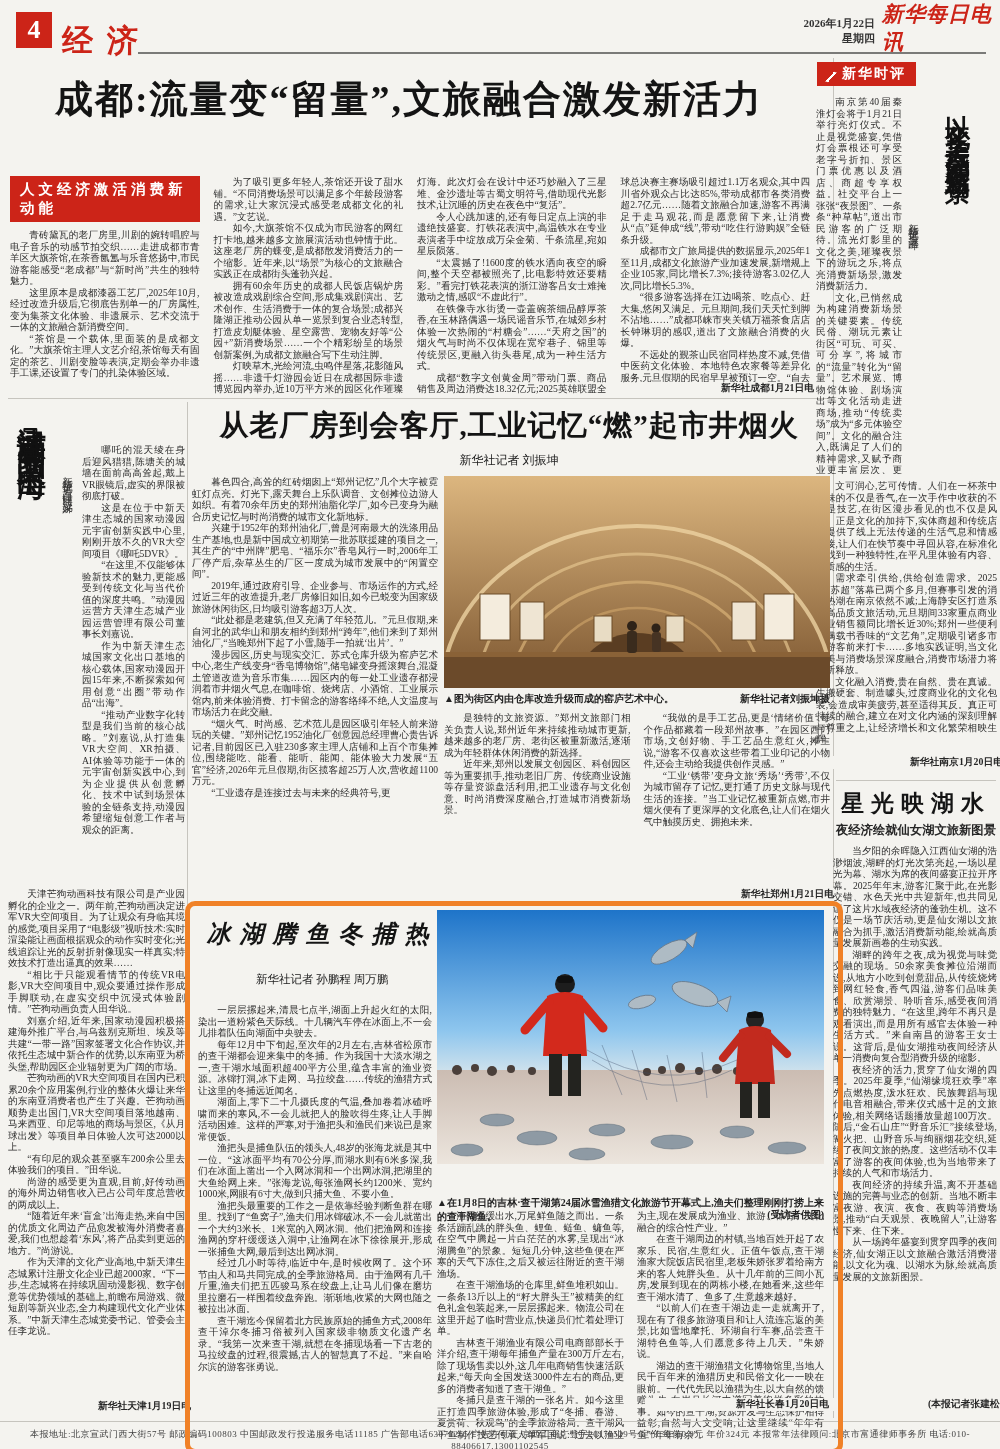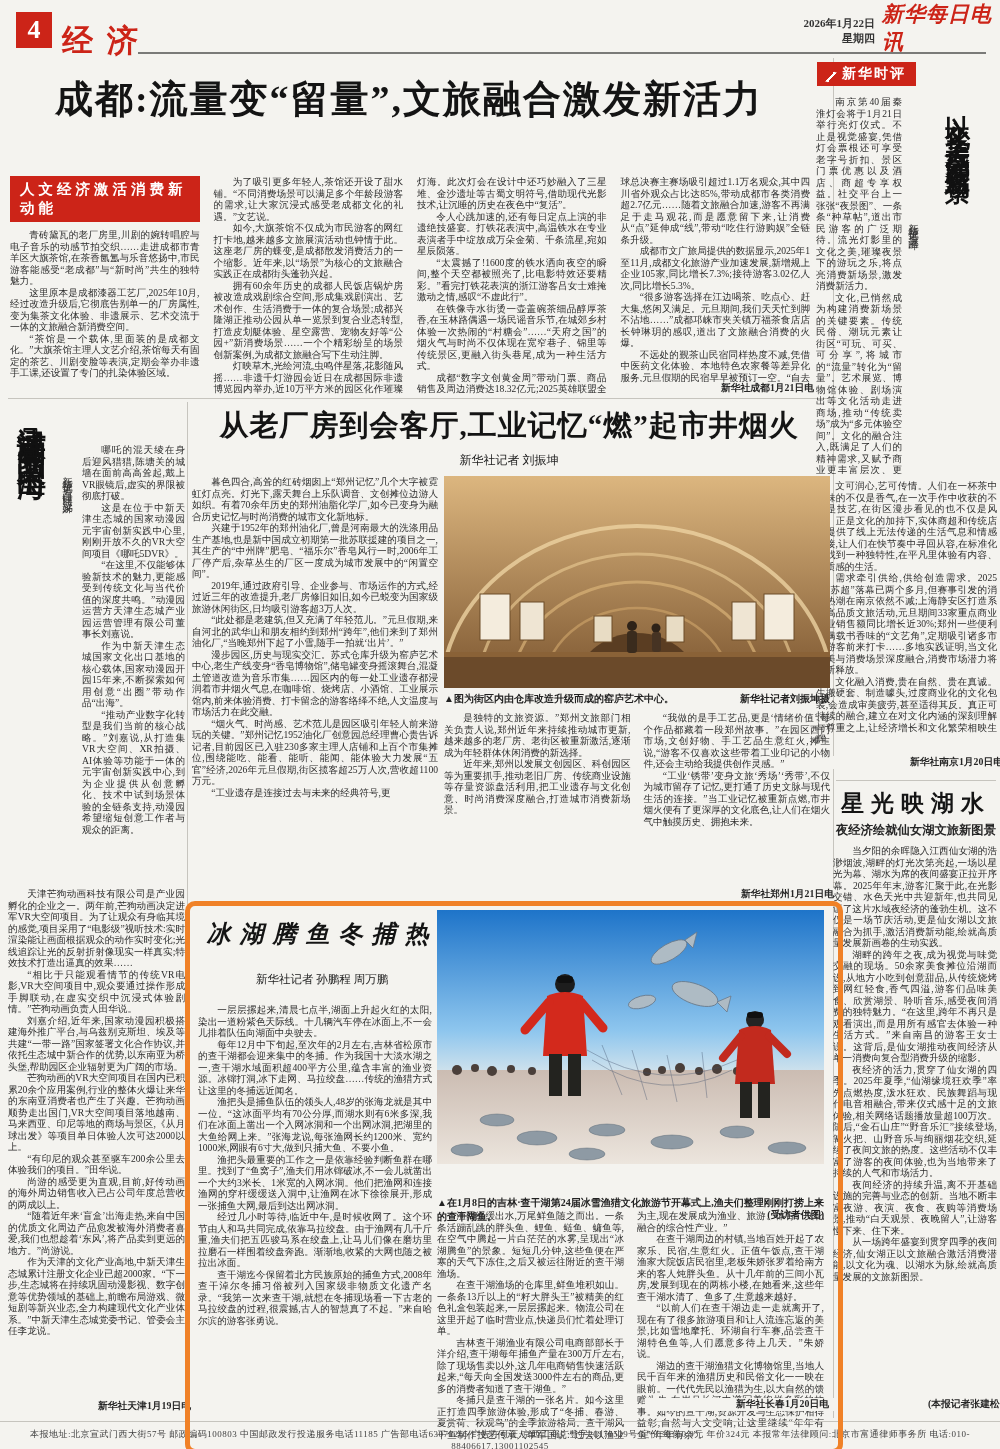--- a/index.html
+++ b/index.html
@@ -213,23 +213,24 @@
       <p>“我做的是手工艺品,更是‘情绪价值’,每个作品都藏着一段郑州故事。”在园区西门市场,文创好物、手工艺品生意红火,摊主说,“游客不仅喜欢这些带着工业印记的小物件,还会主动给我提供创作灵感。”</p>
       <p>“工业‘锈带’变身文旅‘秀场’‘秀带’,不仅为城市留存了记忆,更打通了历史文脉与现代生活的连接。”当工业记忆被重新点燃,市井烟火便有了更深厚的文化底色,让人们在烟火气中触摸历史、拥抱未来。</p>
     </div>
   <div class="dateline" style="left:648px;top:888px;width:180px;">新华社郑州1月21日电</div>
 
   <div class="abs headline fi-headline">冰湖腾鱼冬捕热</div>
   <div class="abs byline fi-byline">新华社记者 孙鹏程 周万鹏</div>
   <div class="abs fi-col1 bt">
       <p>一层层摞起来,清晨七点半,湖面上升起火红的太阳,染出一道粉紫色天际线。十几辆汽车停在冰面上,不一会儿排着队伍向湖面中央驶去。</p>
       <p>每年12月中下旬起,至次年的2月左右,吉林省松原市的查干湖都会迎来集中的冬捕。作为我国十大淡水湖之一,查干湖水域面积超400平方公里,蕴含丰富的渔业资源。冰镩打洞,冰下走网、马拉绞盘……传统的渔猎方式让这里的冬捕远近闻名。</p>
+      <p>湖面上,零下二十几摄氏度的气温,叠加卷着冰碴呼啸而来的寒风,不一会儿就把人的脸吹得生疼,让人手脚活动困难。这样的严寒,对于渔把头和渔民们来说已是家常便饭。</p>
       <p>渔把头是捕鱼队伍的领头人,48岁的张海龙就是其中一位。“这冰面平均有70公分厚,而湖水则有6米多深,我们在冰面上凿出一个入网冰洞和一个出网冰洞,把湖里的大鱼给网上来。”张海龙说,每张渔网长约1200米、宽约1000米,网眼有6寸大,做到只捕大鱼、不要小鱼。</p>
       <p>渔把头最重要的工作之一是依靠经验判断鱼群在哪里。找到了“鱼窝子”,渔夫们用冰镩破冰,不一会儿就凿出一个大约3米长、1米宽的入网冰洞。他们把渔网和连接渔网的穿杆缓缓送入洞中,让渔网在冰下徐徐展开,形成一张捕鱼大网,最后到达出网冰洞。</p>
-      <p>经过几小时等待,临近中午,是时候收网了。这个环节由人和马共同完成,依靠马拉绞盘。由于渔网有几千斤重,渔夫们把五匹骏马系在绞盘上,让马儿们像在磨坊里拉磨石一样围着绞盘奔跑。渐渐地,收紧的大网也随之被拉出冰面。</p>
+      <p>经过几小时等待,临近中午,是时候收网了。这个环节由人和马共同完成,的全季旅游格局。由于渔网有几千斤重,渔夫们把五匹骏马系在绞盘上,让马儿们像在磨坊里拉磨石一样围着绞盘奔跑。渐渐地,收紧的大网也随之被拉出冰面。</p>
       <p>查干湖迄今保留着北方民族原始的捕鱼方式,2008年查干淖尔冬捕习俗被列入国家级非物质文化遗产名录。“我第一次来查干湖,就想在冬捕现场看一下古老的马拉绞盘的过程,很震撼,古人的智慧真了不起。”来自哈尔滨的游客张勇说。</p>
     </div>
   <div class="abs fi-photo">
     <svg width="387" height="254" viewBox="0 0 387 254">
       <defs>
         <linearGradient id="sky" x1="0" y1="0" x2="0" y2="1">
           <stop offset="0" stop-color="#1e74c9"></stop>
             <stop offset="0.72" stop-color="#8ec6ee"></stop>
             <stop offset="1" stop-color="#d9e6ec"></stop>
         </linearGradient>

